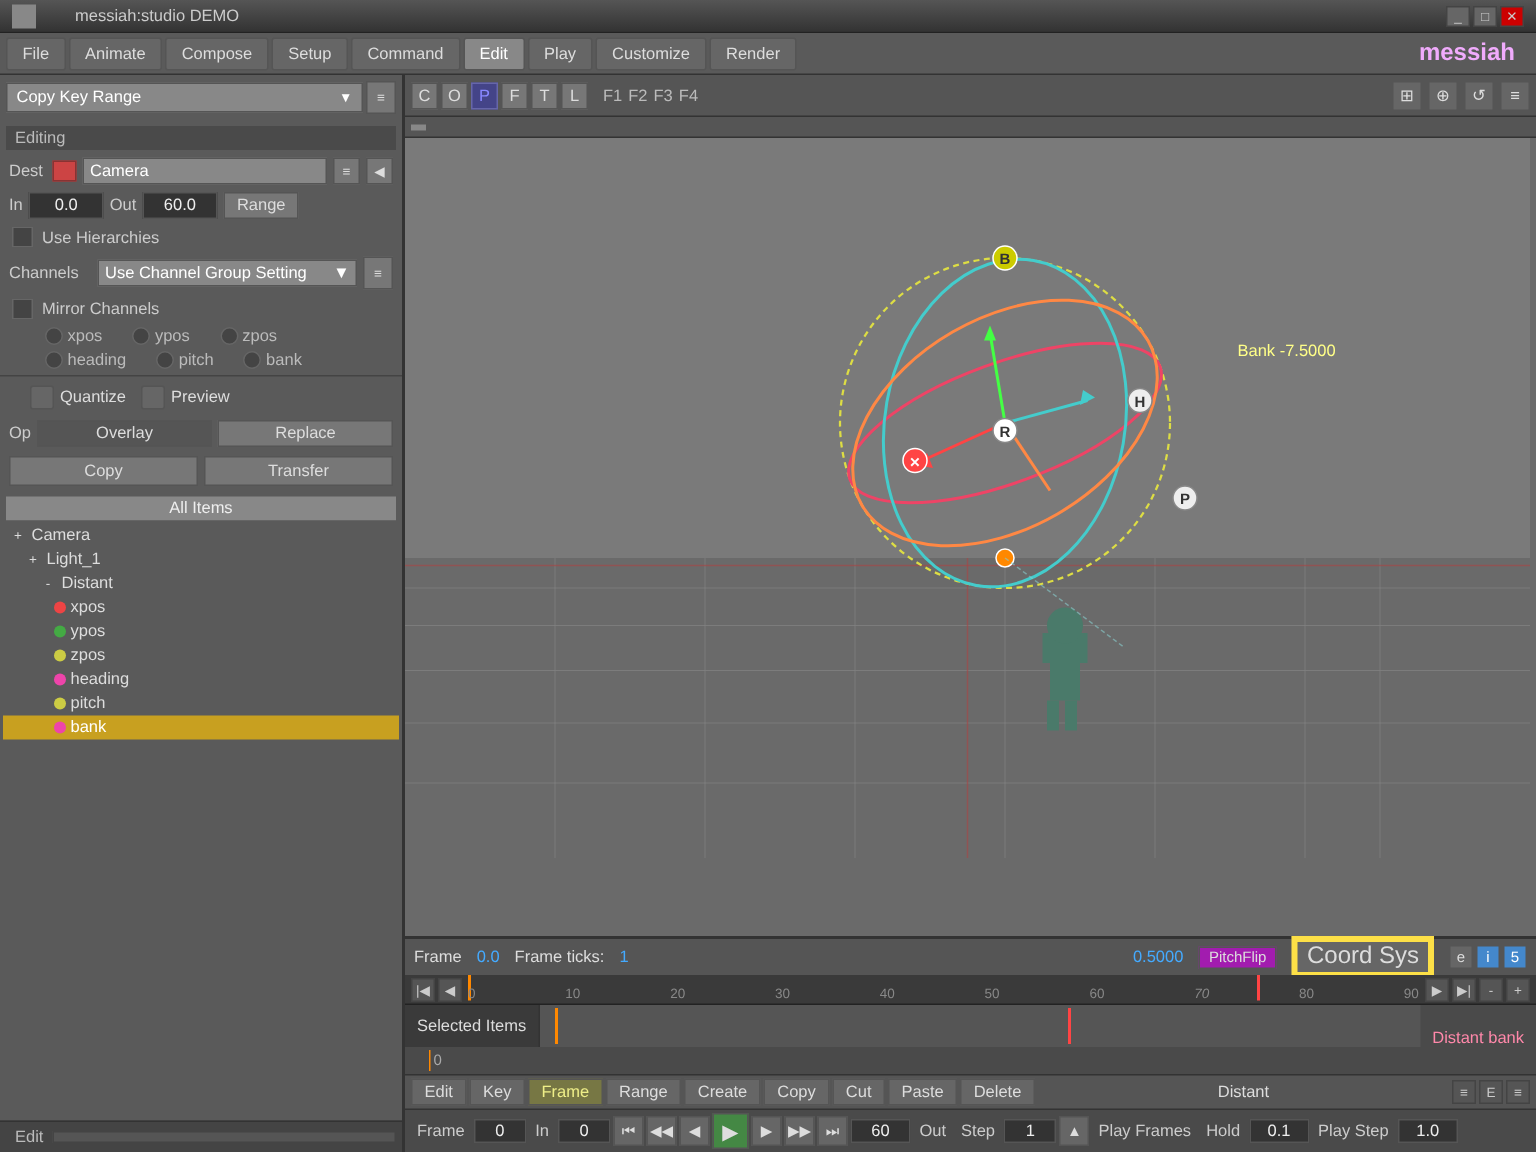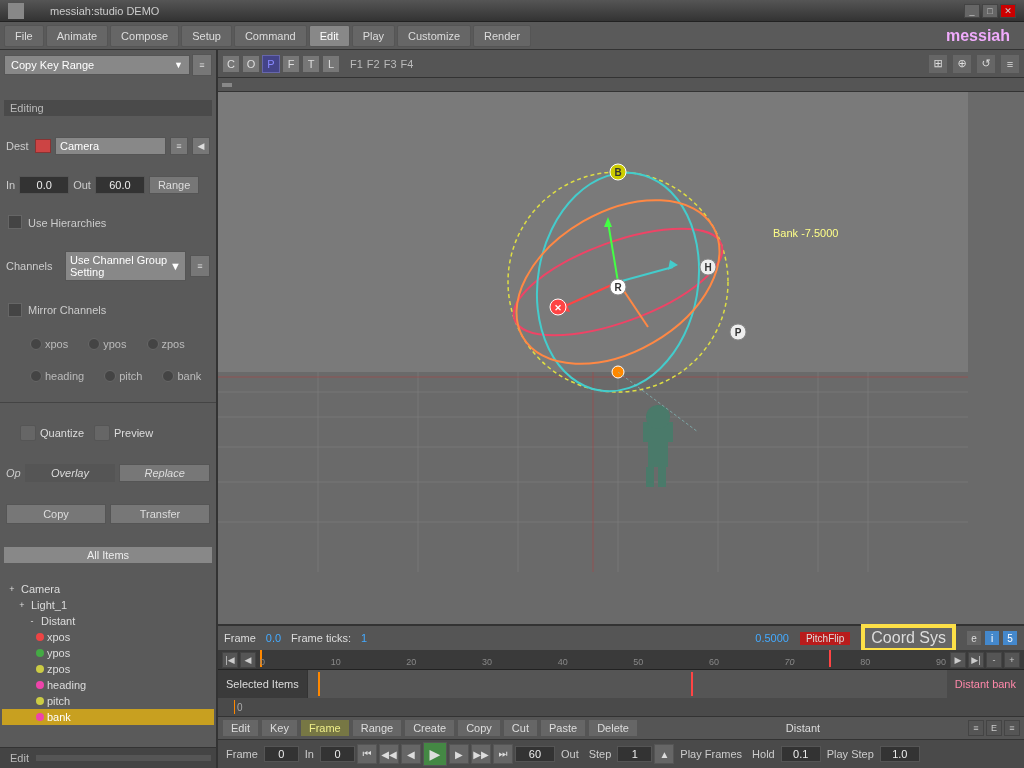--- a/index.html
+++ b/index.html
@@ -31,22 +31,22 @@
       background: #666; border: 1px solid #555; border-radius: 2px;
     }
     .menu-item.active { background: #888; color: #fff; }
     .logo { margin-left: auto; color: #f0abfc; font-size: 16px; font-weight: bold; padding-right: 10px; }
 
     
     #main { display: flex; height: calc(768px - 22px - 28px); }
 
     
     #left-panel {
-      width: 218px; background: #5a5a5a; border-right: 2px solid #333;
-      display: flex; flex-direction: column; flex-shrink: 0; gap: 16px;
+      width: 270px; background: #5a5a5a; border-right: 2px solid #333;
+      display: flex; flex-direction: column; flex-shrink: 0;
     }
 
     
     #dropdown-area {
       background: #5a5a5a; padding: 4px;
     }
     .dropdown-row {
       display: flex; align-items: center; gap: 2px; margin-bottom: 2px;
     }
     .dropdown-main {
@@ -134,21 +134,21 @@
     .qp-row {
       display: flex; align-items: center; gap: 10px; padding: 4px 20px;
     }
     .qp-btn {
       display: flex; align-items: center; gap: 4px; cursor: pointer;
     }
     .qp-icon { width: 16px; height: 16px; background: #666; border: 1px solid #555; border-radius: 2px; }
 
     
     .op-row {
-      display: flex; align-items: center; gap: 4px; padding: 3px 6px; font-style: italic;
+      display: flex; align-items: center; gap: 4px; padding: 3px 6px;
     }
     .op-label { color: #ccc; font-size: 11px; }
     .op-btn {
       flex: 1; background: #777; border: 1px solid #555; color: #ddd;
       padding: 2px; font-size: 11px; cursor: pointer; text-align: center;
     }
     .op-btn.active { background: #555; }
 
     
     .ct-row {
@@ -217,21 +217,21 @@
     #bottom-area {
       background: #4a4a4a; border-top: 2px solid #333;
     }
 
     
     #frame-info-row {
       display: flex; align-items: center; padding: 2px 6px; background: #555;
       font-size: 11px; color: #ddd; gap: 10px; height: 24px;
     }
     .frame-val { color: #4af; }
-    .pitch-flip-btn { background: #b91c1c; border: 1px solid #555; padding: 1px 6px; cursor: pointer; font-size: 10px; }
+    .pitch-flip-btn { background: #a21caf; border: 1px solid #555; padding: 1px 6px; cursor: pointer; font-size: 10px; }
     .coord-sys { background: #666; border: 4px solid #fde047; padding: 1px 6px; cursor: pointer; font-size: 16px; }
     .e-i-5-row { display: flex; gap: 2px; margin-left: auto; }
     .eis-btn { background: #666; border: 1px solid #555; width: 16px; height: 16px; display: flex; align-items: center; justify-content: center; font-size: 10px; cursor: pointer; }
     .eis-btn.active { background: #48c; color: #fff; }
 
     
     #timeline-ruler {
       height: 20px; background: #3a3a3a; display: flex; align-items: center;
       padding: 0 4px; position: relative; border-bottom: 1px solid #222;
     }
@@ -242,21 +242,21 @@
     
     #selected-items-row {
       height: 28px; display: flex; align-items: stretch; background: #4a4a4a;
     }
     .sel-label {
       background: #3a3a3a; color: #ddd; padding: 0 8px;
       display: flex; align-items: center; font-size: 11px;
       border-right: 1px solid #333; min-width: 90px;
     }
     .sel-track { flex: 1; background: #555; position: relative; overflow: hidden; }
-    .sel-info { background: #4a4a4a; color: #f8a; padding: 0 8px; display: flex; align-items: center; font-size: 11px; }
+    .sel-info { background: #4a4a4a; color: #f8a; padding: 0 8px; display: flex; align-items: flex-end; font-size: 11px; }
 
     
     #edit-toolbar {
       display: flex; align-items: center; padding: 2px 4px; background: #555;
       gap: 2px; height: 24px; border-top: 1px solid #333; border-bottom: 1px solid #333;
     }
     .et-btn {
       background: #666; border: 1px solid #555; color: #ddd;
       padding: 2px 8px; font-size: 11px; cursor: pointer;
     }

